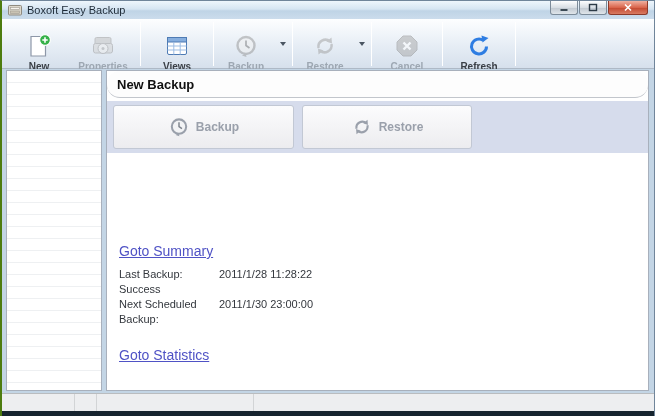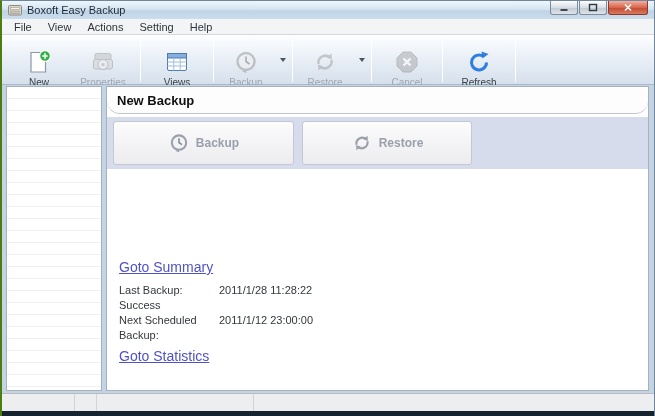--- a/index.html
+++ b/index.html
@@ -57,20 +57,21 @@
     height: 50px; flex: 0 0 50px;
     background: linear-gradient(#fdfeff, #e6edf5 55%, #d6e0ec);
     border-bottom: 1px solid #aeb9c6;
     display: flex; align-items: center;
     padding-left: 8px;
   }
   .tb-btn {
     height: 46px; display: flex; flex-direction: column;
     align-items: center; justify-content: center;
     padding-top: 18px;
+    font-weight: bold;
   }
   .tb-icon { width: 26px; height: 26px; display: flex; align-items: center; justify-content: center; }
   .tb-label { font-size: 10px; margin-top: 2px; color: #3a3f46; }
   .tb-btn.disabled .tb-icon { filter: grayscale(1); opacity: .5; }
   .tb-btn.disabled .tb-label { color: #9da7b2; }
   .tb-sep {
     width: 1px; height: 44px; background: #b7c3d1;
     border-right: 1px solid #ffffff; margin: 0 2px;
   }
   .tb-drop {
@@ -135,21 +136,21 @@
   }
   .link {
     color: #4f52c5; text-decoration: underline;
     font-size: 14px; display: inline-block; cursor: pointer;
   }
   .link-summary { margin-top: 90px; }
   .info-block { margin-top: 8px; }
   .info-row { display: flex; line-height: 15px; }
   .info-label { width: 100px; color: #33373d; }
   .info-value { color: #33373d; }
-  .link-statistics { margin-top: 5px; }
+  .link-statistics { margin-top: 20px; }
   .startup-row { margin-top: 28px; display: flex; align-items: center; }
   .startup-label { color: #33373d; }
   .combo {
     margin-left: 6px;
     width: 122px; height: 19px;
     border: 1px solid #7f9db9; background: #fff;
     display: flex; align-items: center;
     padding-left: 4px;
     position: relative;
   }
@@ -196,27 +197,20 @@
           </svg>
       </div>
       <div class="win-btn close">
         <svg width="10" height="9" viewBox="0 0 10 9">
             <path d="M2 1.5l6 6M8 1.5l-6 6" stroke="#fff" stroke-width="1.6"></path>
           </svg>
       </div>
     </div>
   </div>
 
-  <div class="menubar">
-    <span class="menu-item">File</span>
-    <span class="menu-item">View</span>
-    <span class="menu-item">Actions</span>
-    <span class="menu-item">Setting</span>
-    <span class="menu-item">Help</span>
-  </div>
 
   <div class="toolbar">
 
     <div class="tb-btn" style="width:58px">
       <span class="tb-icon">
         <svg width="26" height="26" viewBox="0 0 26 26">
           <path d="M5 3.5h9.5l5 5V23H5z" fill="#fff" stroke="#8d97a8" stroke-width="1.2"></path>
           <path d="M14.5 3.5l5 5h-5z" fill="#dce3ee" stroke="#8d97a8"></path>
           <circle cx="19" cy="7" r="5.4" fill="#35b149" stroke="#fff" stroke-width="1.2"></circle>
           <path d="M19 4.3v5.4M16.3 7h5.4" stroke="#fff" stroke-width="1.6"></path>
@@ -343,21 +337,21 @@
         <div class="info-block">
           <div class="info-row">
             <span class="info-label">Last Backup:</span>
             <span class="info-value">2011/1/28 11:28:22</span>
           </div>
           <div class="info-row">
             <span class="info-value">Success</span>
           </div>
           <div class="info-row">
             <span class="info-label">Next Scheduled Backup:</span>
-            <span class="info-value">2011/1/12 23:00:00</span>
+            <span class="info-value">2011/1/30 23:00:00</span>
           </div>
         </div>
 
         <span class="link link-statistics">Goto Statistics</span>
 
         <div class="startup-row">
           <span class="startup-label">When program starts go directly to:</span>
           <div class="combo">
             <span class="combo-value">Brief</span>
             <span class="combo-arrow">

